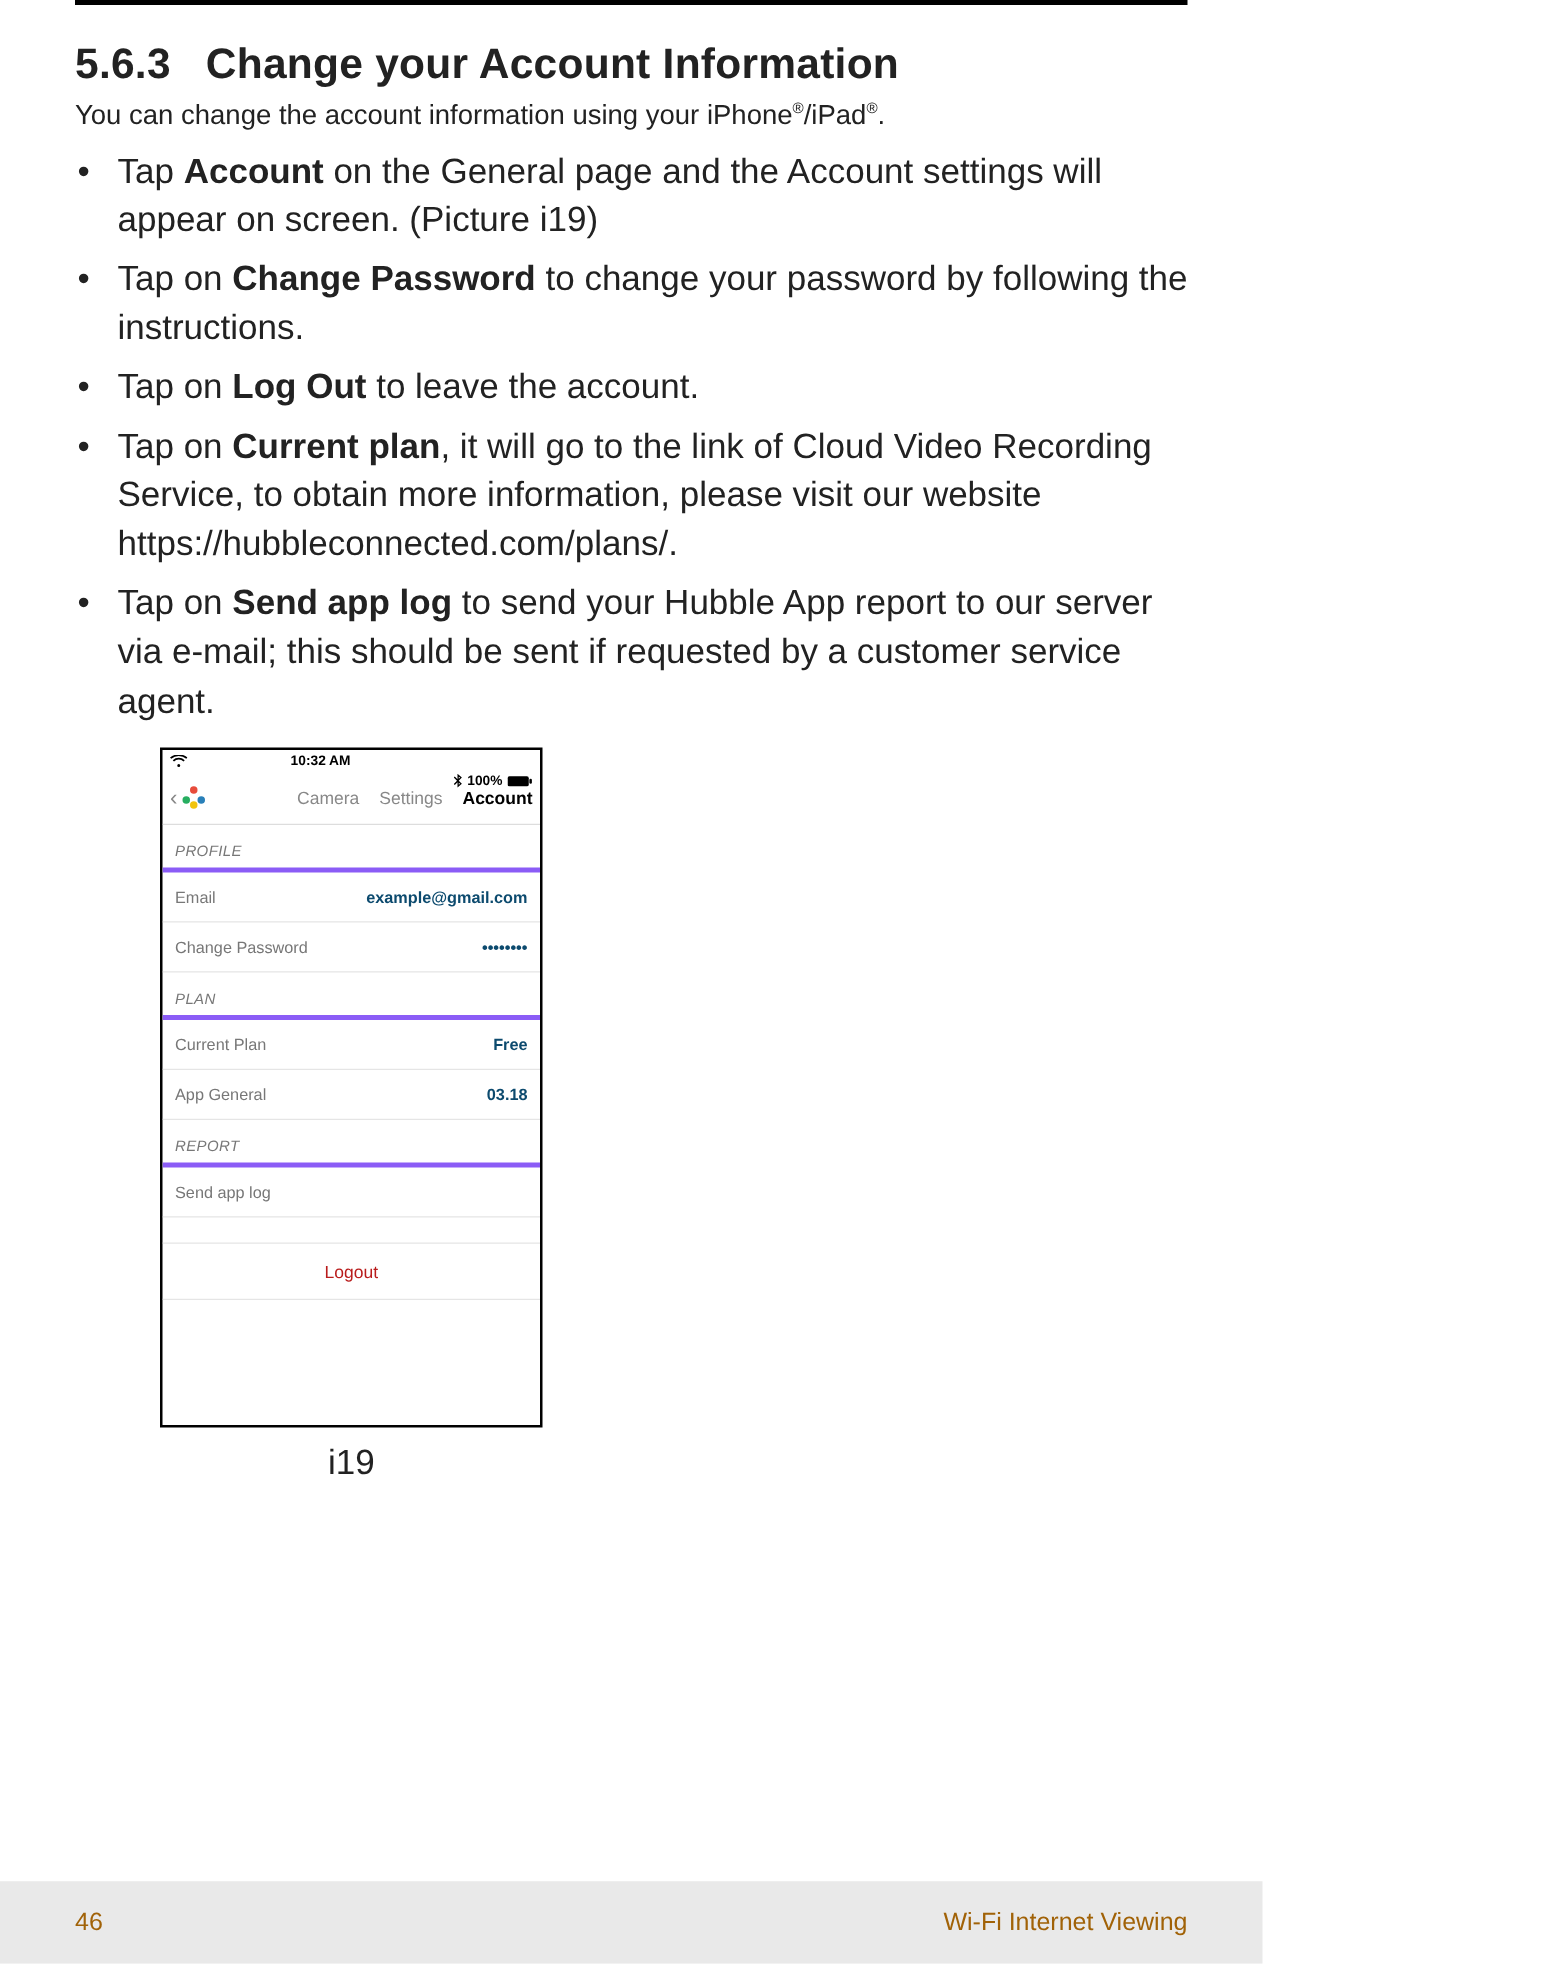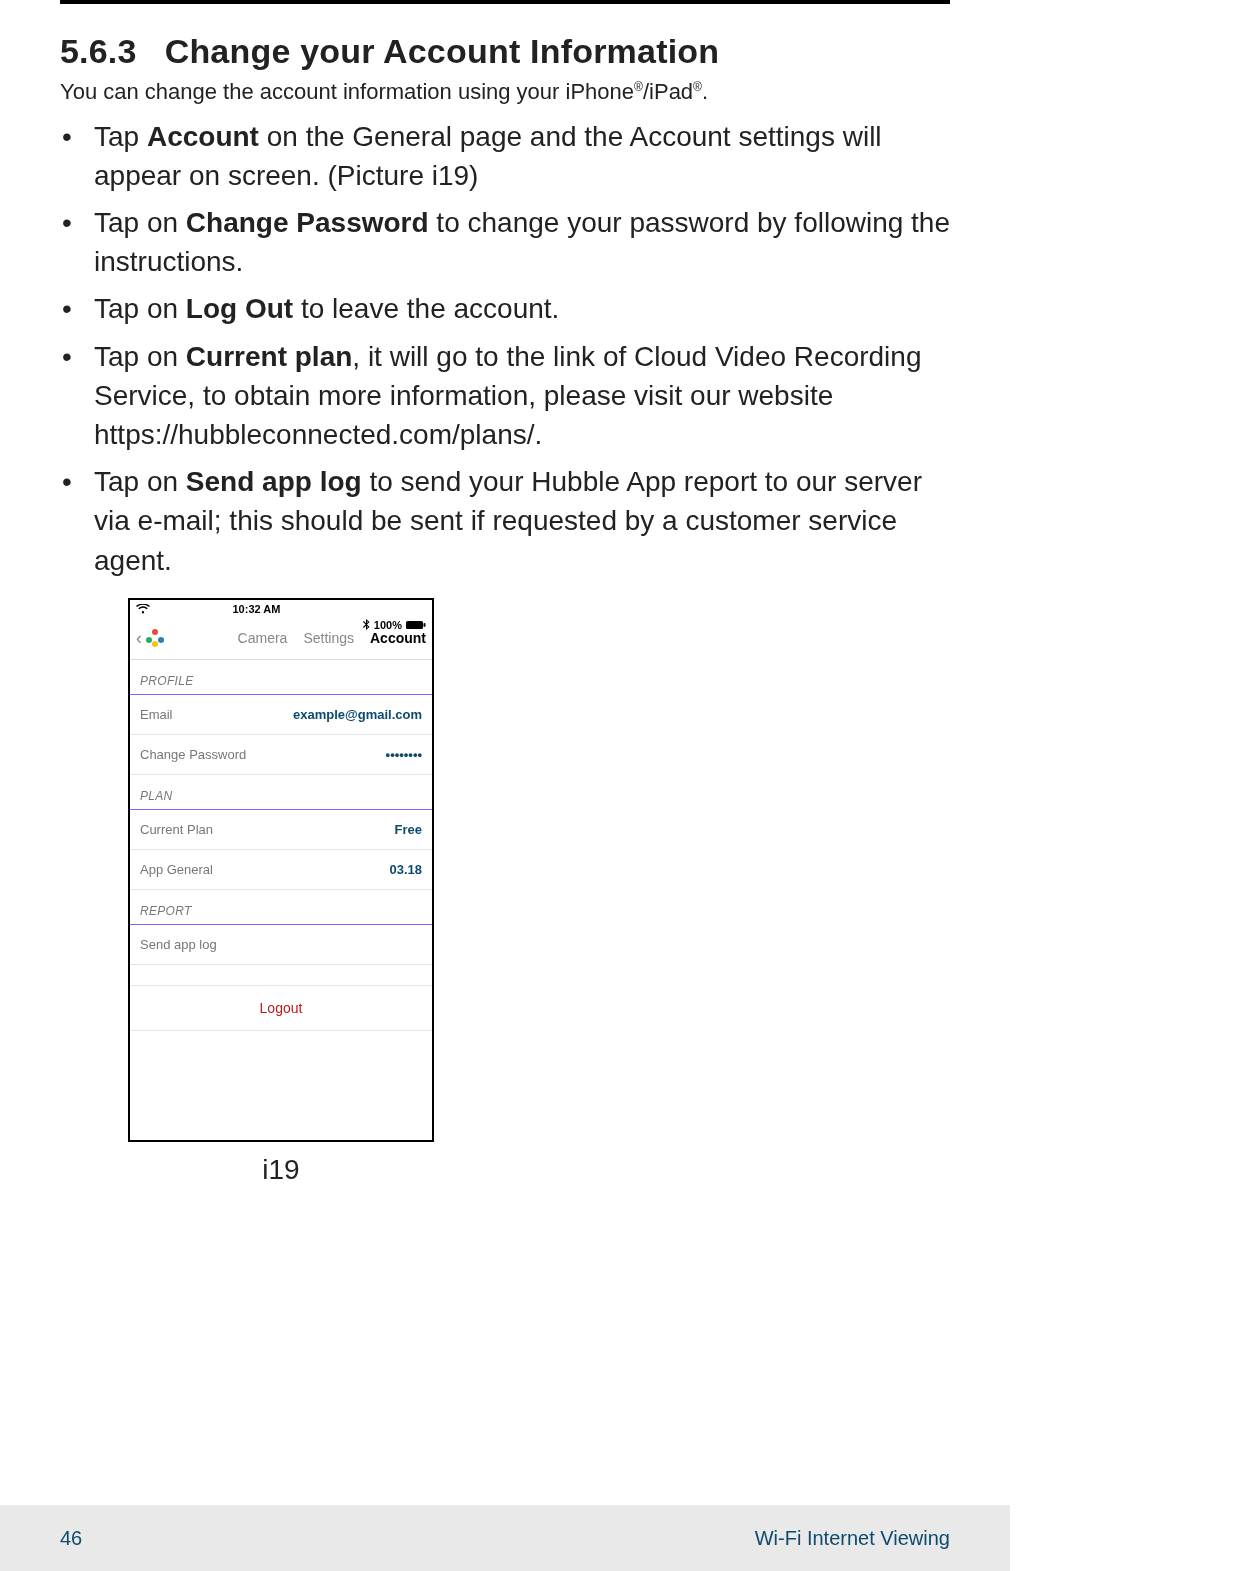--- a/index.html
+++ b/index.html
@@ -21,26 +21,26 @@
   .wifi-icon, .bt-icon, .batt-icon { display:inline-block; }
   .wifi-icon svg, .bt-icon svg, .batt-icon svg { display:block; }
   .tabs { height: 42px; display:flex; align-items:center; border-bottom:1px solid #ddd; padding: 0 6px; }
   .back { display:flex; align-items:center; gap:2px; }
   .chev { font-size:18px; color:#888; }
   .logo { width:22px; height:22px; }
   .tab { font-size:14px; color:#888; margin-left: 16px; }
   .tab.active-tab { color:#000; font-weight:700; }
   .tabs .spacer { flex:1; }
   .grp-header { font-size:12px; color:#777; padding: 14px 10px 6px 10px; letter-spacing:.3px;font-style:italic; }
-  .row { display:flex; align-items:center; justify-content:space-between; padding: 12px 10px; border-top:1px solid #8b5cf6; border-bottom:1px solid #e5e5e5; font-size:13px; color:#777; }
+  .row { display:flex; align-items:center; justify-content:space-between; padding: 12px 10px; border-top:4px solid #8b5cf6; border-bottom:1px solid #e5e5e5; font-size:13px; color:#777; }
   .row + .row { border-top: none; }
   .row .val { color:#0c4a6e; font-weight:700; font-size:13px; }
   .logout-row { text-align:center; padding: 14px 0; border-top:1px solid #e5e5e5; border-bottom:1px solid #e5e5e5; color:#b91c1c; font-size:14px; margin-top: 20px; }
   .figcap { text-align:center; font-size:28px; margin-top: 12px; }
-  .footer { position:absolute; left:0; right:0; bottom:0; height:66px; background:#e9e9e9; display:flex; align-items:center; justify-content:space-between; padding:0 60px; font-size:20px; color:#0c4a6e; }
+  .footer { position:absolute; left:0; right:0; bottom:0; height:66px; background:#e9e9e9; display:flex; align-items:center; justify-content:space-between; padding:0 60px; font-size:20px; color:#a16207; }
 </style>
 </head>
 <body>
 
 <div class="page">
   <div class="rule"></div>
 
   <h2 class="section-title">
     <span class="sect-num">5.6.3</span><span>Change your Account Information</span>
   </h2>

